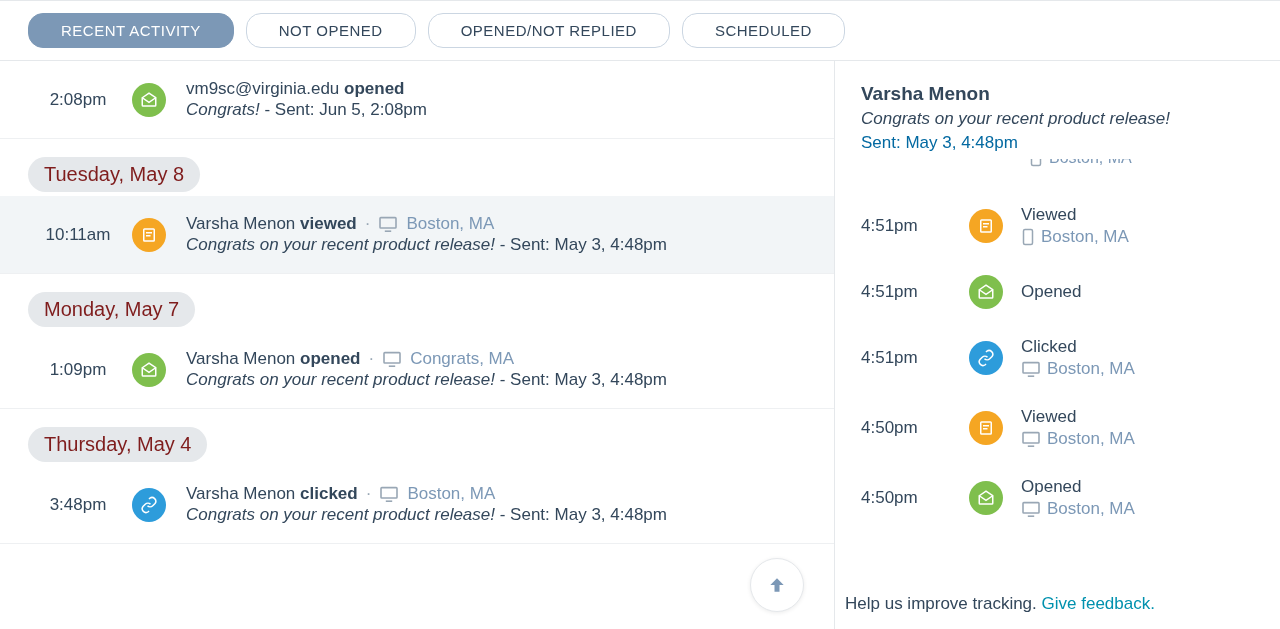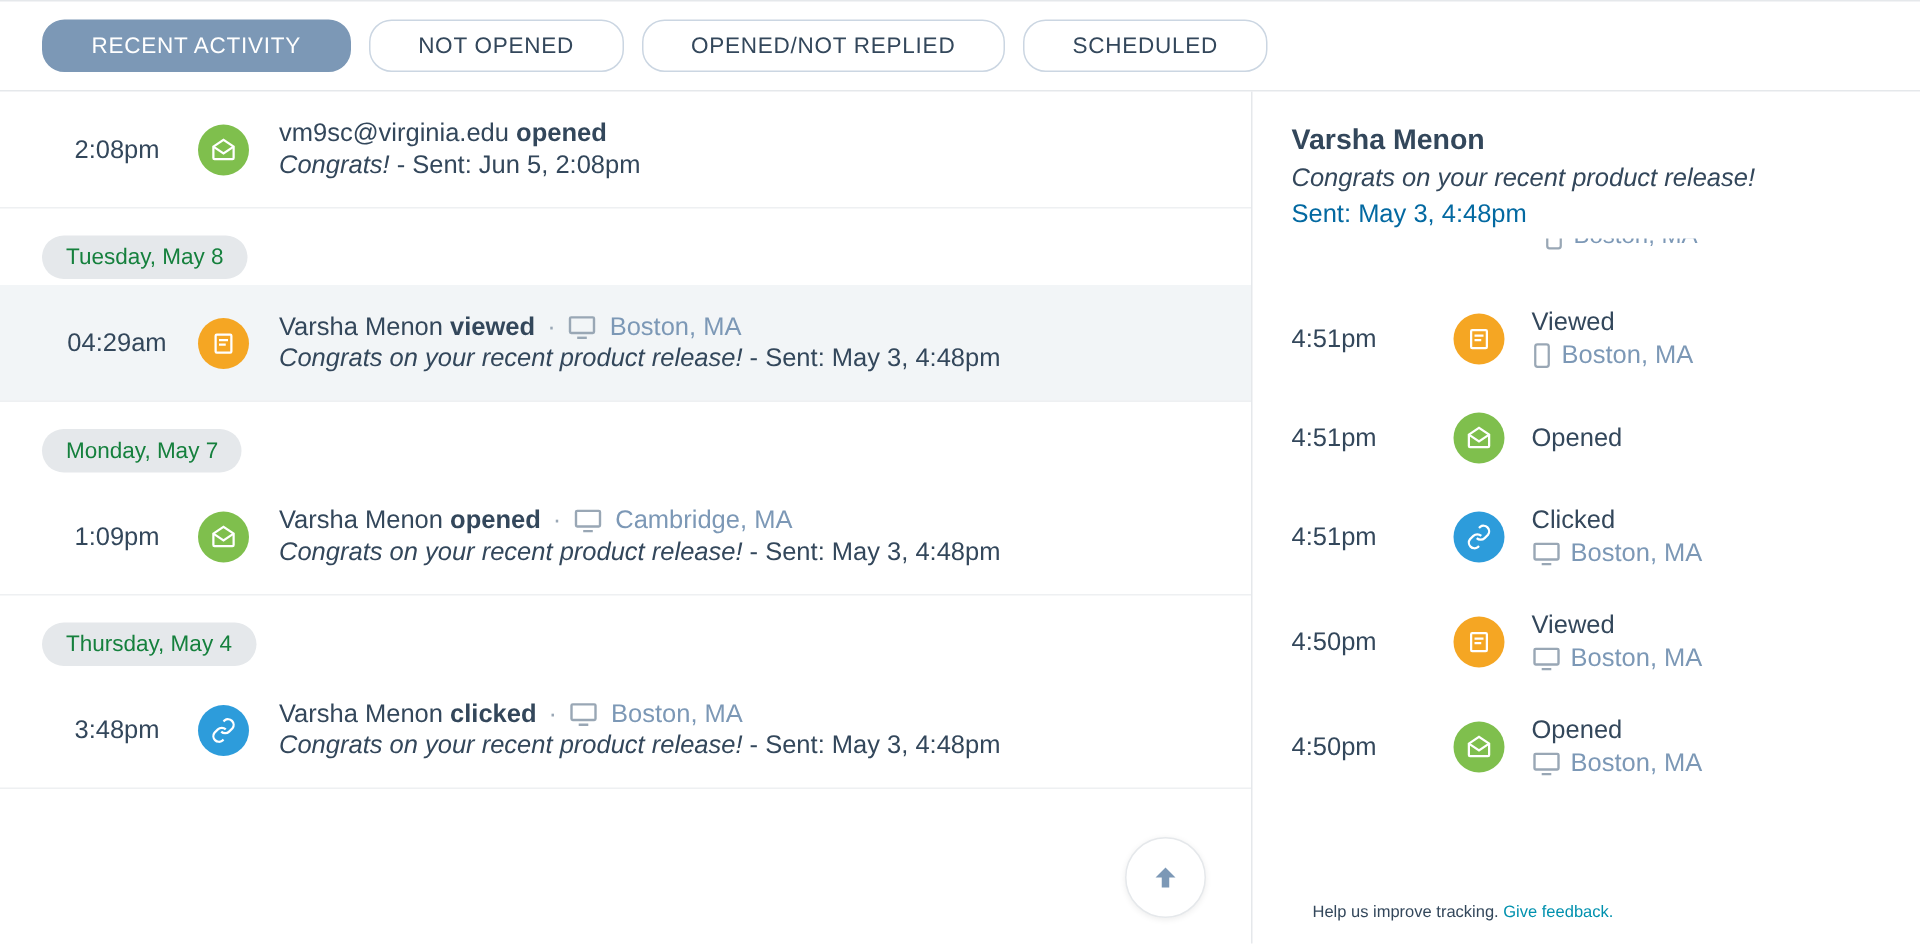--- a/index.html
+++ b/index.html
@@ -22,21 +22,21 @@
 .row-top b { font-weight: 400; color: #33475b; }
 .row-top .action { font-weight: 700; }
 .dot { color: #99a7b5; }
 .device { display:inline-flex; align-items:center; gap:6px; color:#7c98b6; }
 .device svg { stroke:#99a7b5; }
 .loc { color:#7c98b6; }
 .row-sub { font-size: 17px; color: #33475b; margin-top: 1px; }
 .row-sub .subj { font-style: italic; }
 .row-sub .sent { color: #33475b; }
 
-.date-chip { display:inline-block; margin: 18px 0 4px 28px; background: #e5e8eb; color:#15803d; padding: 6px 16px; border-radius: 20px; font-size: 15px; text-align: center; }
+.date-chip { display:inline-block; margin: 18px 0 4px 28px; background: #e5e8eb; color:#7f1d1d; padding: 6px 16px; border-radius: 20px; font-size: 20px; text-align: center; }
 
 .icon-open { background: #7fbf4d; }
 .icon-view { background: #f5a623; }
 .icon-click { background: #2d9cdb; }
 .icon-open svg, .icon-view svg, .icon-click svg { width:18px; height:18px; }
 
 .scroll-top { position:absolute; right:30px; bottom:18px; width:54px; height:54px; border-radius:50%; background:#fff; border:1px solid #e5e8eb; box-shadow:0 1px 4px rgba(0,0,0,0.08); display:flex; align-items:center; justify-content:center; cursor:pointer; }
 
 .side-name { font-size: 19px; font-weight:700; color:#33475b; }
 .side-subj { font-size: 17px; font-style: italic; color:#33475b; margin-top:4px; }
@@ -45,21 +45,21 @@
 .side-cut .device { position:absolute; top:-10px; left:168px; }
 
 .side-list { margin-top:18px; }
 .side-row { display:flex; align-items:center; padding: 14px 0; }
 .side-time { width:108px; font-size:17px; color:#33475b; }
 .side-icon { width:34px; height:34px; border-radius:50%; display:flex; align-items:center; justify-content:center; margin-right:18px; flex-shrink:0; }
 .side-body { flex:1; }
 .side-act { font-size:17px; color:#33475b; }
 .side-loc { display:flex; align-items:center; gap:6px; color:#7c98b6; font-size:17px; margin-top:2px; }
 
-.feedback { position:absolute; bottom:16px; left:40px; font-size:11px; color:#33475b; }
+.feedback { position:absolute; bottom:16px; left:10px; font-size:17px; color:#33475b; }
 .feedback a { color:#0091ae; text-decoration:none; cursor:pointer; }
 </style>
 </head>
 <body>
 
 <div class="tabs-bar">
   <button class="tab active">RECENT ACTIVITY</button>
   <button class="tab">NOT OPENED</button>
   <button class="tab">OPENED/NOT REPLIED</button>
   <button class="tab">SCHEDULED</button>
@@ -82,21 +82,21 @@
         </div>
         <div class="row-sub">
           <span class="subj">Congrats!</span><span class="sent"> - Sent: Jun 5, 2:08pm</span>
         </div>
       </div>
     </div>
 
     <div><span class="date-chip">Tuesday, May 8</span></div>
 
     <div class="row selected">
-      <div class="row-time">04:29am</div>
+      <div class="row-time">10:11am</div>
       <div class="row-icon icon-view">
         <svg viewBox="0 0 24 24" fill="none" stroke="#fff" stroke-width="2">
             <rect x="5" y="4" width="14" height="16" rx="1"></rect>
             <path d="M8 9h8M8 13h6"></path>
           </svg>
       </div>
       <div class="row-body">
         <div class="row-top">
           <span><b>Varsha Menon</b> <span class="action">viewed</span></span>
           <span class="dot">·</span>
@@ -127,21 +127,21 @@
       <div class="row-body">
         <div class="row-top">
           <span><b>Varsha Menon</b> <span class="action">opened</span></span>
           <span class="dot">·</span>
           <span class="device">
               <svg width="20" height="16" viewBox="0 0 24 20" fill="none" stroke-width="2">
                 <rect x="2" y="2" width="20" height="13" rx="1"></rect>
                 <path d="M8 19h8"></path>
               </svg>
             </span>
-          <span class="loc">Cambridge, MA</span>
+          <span class="loc">Congrats, MA</span>
         </div>
         <div class="row-sub">
           <span class="subj">Congrats on your recent product release!</span><span class="sent"> - Sent: May 3, 4:48pm</span>
         </div>
       </div>
     </div>
 
     <div><span class="date-chip">Thursday, May 4</span></div>
 
     <div class="row">

